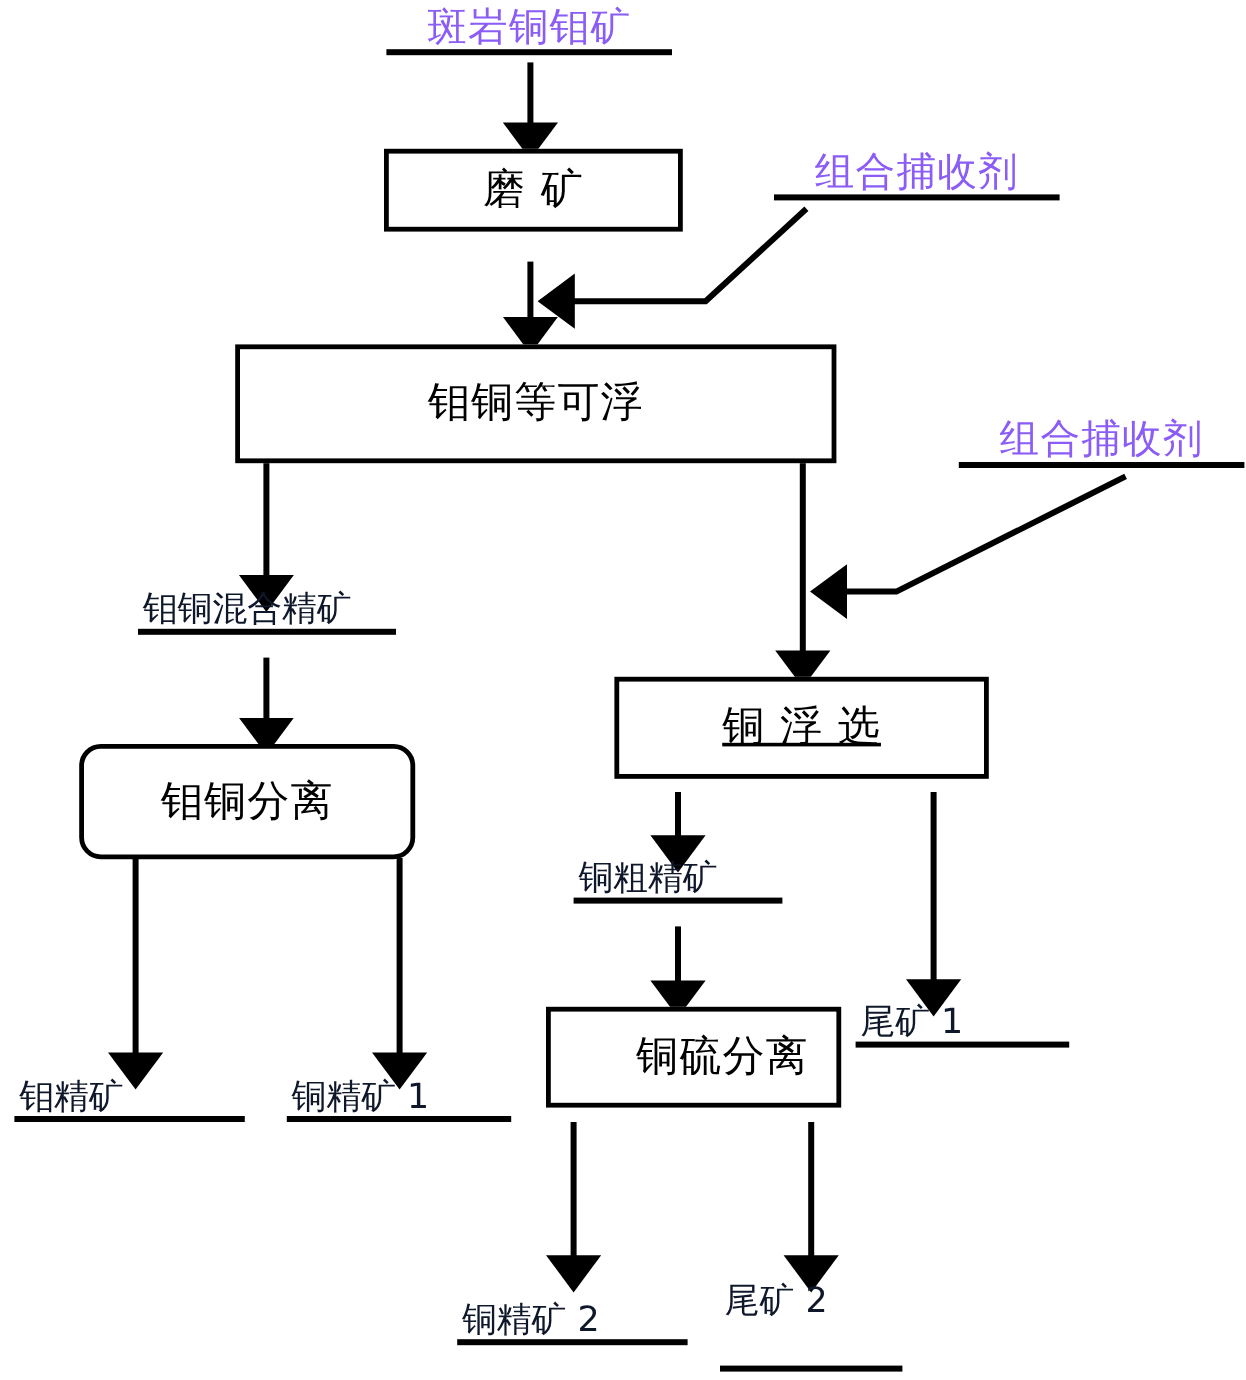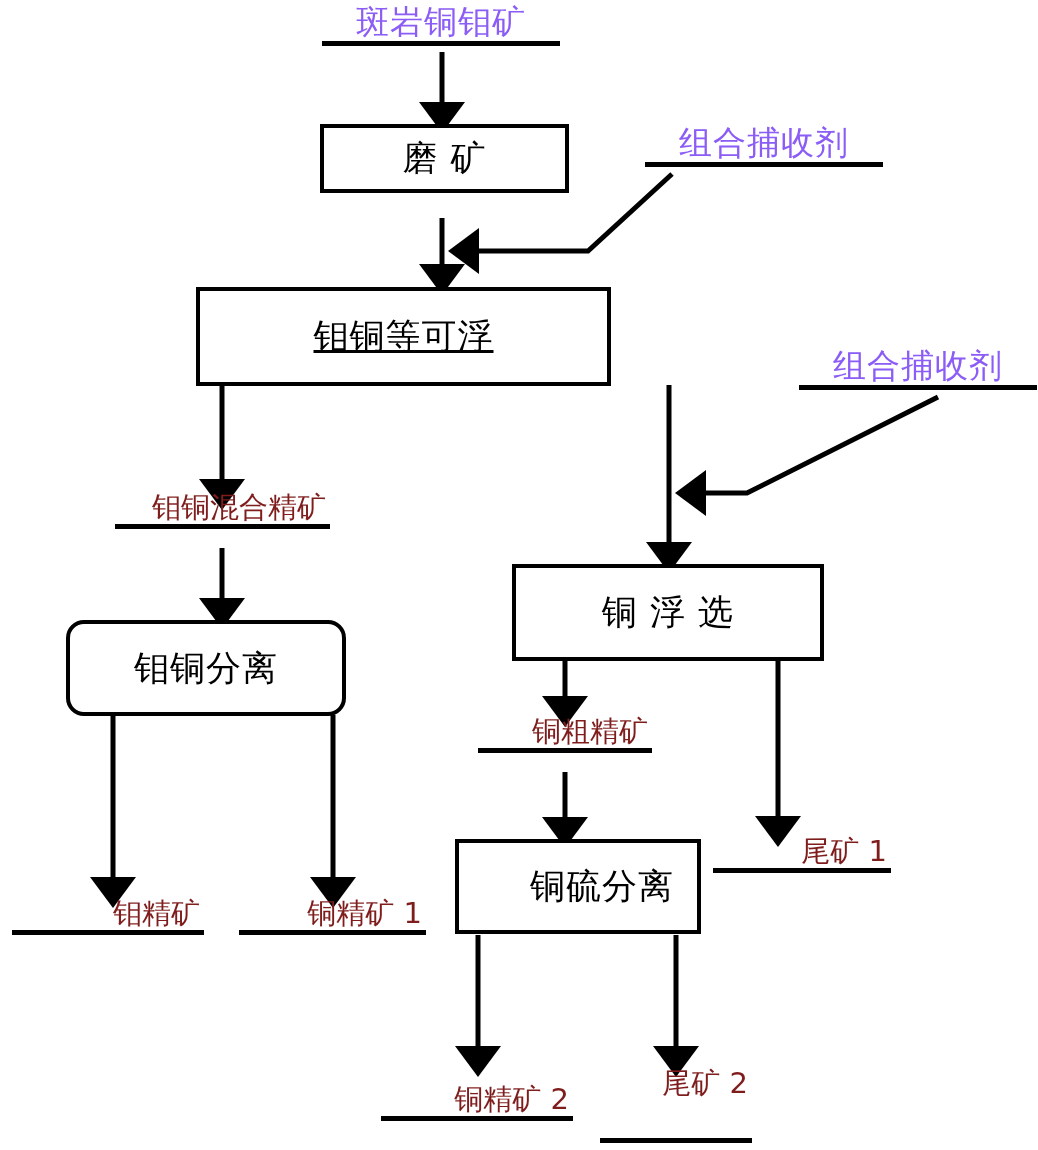--- a/index.html
+++ b/index.html
@@ -37,22 +37,22 @@
   .node .node-label {
     font-size: 35px;
     line-height: 1;
     white-space: nowrap;
     letter-spacing: 1px;
   }
   .stream {
     position: absolute;
     display: flex;
     flex-direction: column;
-    align-items: flex-end;
-    color: #7f1d1d;
+    align-items: flex-start;
+    color: #0f172a;
   }
   .stream .stream-label {
     font-size: 29px;
     line-height: 1.05;
     white-space: nowrap;
     padding: 0 4px;
   }
   .stream .rule {
     height: 5px;
     background: #000;
@@ -132,43 +132,43 @@
 
   <div class="reagent" style="left:799px; top:349px; width:238px;">
     <span class="reagent-label">组合捕收剂</span>
     <span class="rule"></span>
   </div>
 
   <div class="node" style="left:320px; top:124px; width:249px; height:69px;">
     <span class="node-label">磨 矿</span>
   </div>
 
-  <div class="node" style="left:196px; top:287px; width:415px; height:99px;text-decoration:underline;">
+  <div class="node" style="left:196px; top:287px; width:501px; height:99px;">
     <span class="node-label">钼铜等可浮</span>
   </div>
 
   <div class="stream" style="left:115px; top:492px; width:215px;">
     <span class="stream-label">钼铜混合精矿</span>
     <span class="rule"></span>
   </div>
 
   <div class="node" style="left:66px; top:620px; width:280px; height:96px;border-radius:18px;">
     <span class="node-label">钼铜分离</span>
   </div>
 
-  <div class="node" style="left:512px; top:564px; width:312px; height:97px;">
+  <div class="node" style="left:512px; top:564px; width:312px; height:85px;text-decoration:underline;">
     <span class="node-label">铜 浮 选</span>
   </div>
 
   <div class="stream" style="left:478px; top:716px; width:174px;">
     <span class="stream-label">铜粗精矿</span>
     <span class="rule"></span>
   </div>
 
-  <div class="node" style="left:455px; top:839px; width:246px; height:95px;padding-left:48px;">
+  <div class="node" style="left:455px; top:839px; width:246px; height:84px;padding-left:48px;">
     <span class="node-label">铜硫分离</span>
   </div>
 
   <div class="stream" style="left:12px; top:898px; width:192px;">
     <span class="stream-label">钼精矿</span>
     <span class="rule"></span>
   </div>
 
   <div class="stream" style="left:239px; top:898px; width:187px;">
     <span class="stream-label">铜精矿 1</span>

